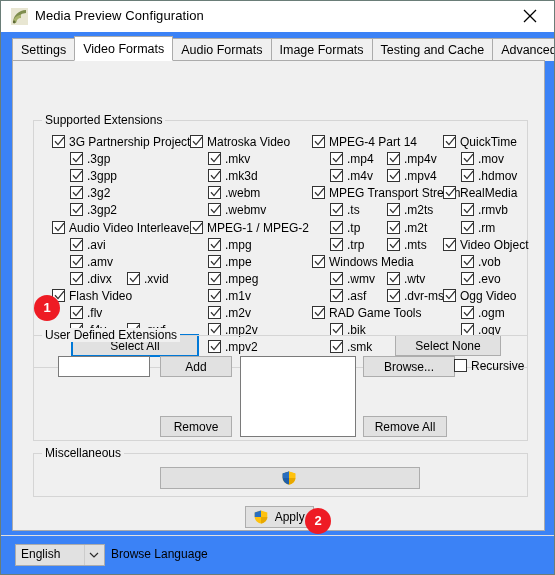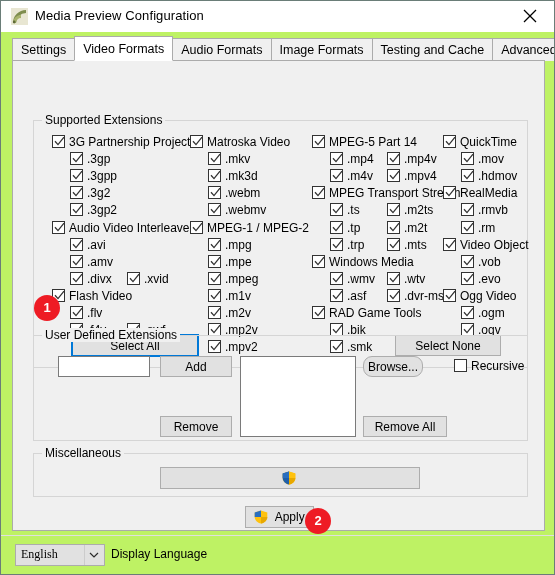--- a/index.html
+++ b/index.html
@@ -13,21 +13,21 @@
     font-family: "Liberation Sans", sans-serif;
     font-size: 12px;
     color: #000000;
     overflow: hidden;
     position: relative;
   }
   #app {
     position: absolute;
     left: 0; top: 0;
     width: 555px; height: 575px;
-    background: #bef264;
+    background: #3b82f6;
     border: 1px solid #6a7d78;
     box-sizing: border-box;
     overflow: hidden;
   }
 
   
   .titlebar {
     position: absolute;
     left: 0; top: 0;
     width: 553px;
@@ -184,21 +184,20 @@
 
   
   .combo {
     position: absolute;
     left: 14px; top: 543px;
     width: 90px; height: 22px;
     background: #e1e1e1;
     border: 1px solid #acacac;
     box-sizing: border-box;
     cursor: default;
-    font-family: Liberation Serif, serif;
   }
   .combo .cval {
     position: absolute;
     left: 5px; top: 2px;
     font-size: 12px;
   }
   .combo .carrow {
     position: absolute;
     right: 1px; top: 0;
     width: 18px; height: 20px;
@@ -482,21 +481,21 @@
               </svg>
             </span>
             <span class="lbl">.mpv2</span>
           </div>
           <div class="cb" style="left: 278px; top: 13px;">
             <span class="box">
               <svg width="11" height="11" viewBox="0 0 11 11">
                 <polyline points="1,5.2 4,8.6 10,1.2" fill="none" stroke="#333" stroke-width="1.3"></polyline>
               </svg>
             </span>
-            <span class="lbl">MPEG-5 Part 14</span>
+            <span class="lbl">MPEG-4 Part 14</span>
           </div>
           <div class="cb" style="left: 296px; top: 30px;">
             <span class="box">
               <svg width="11" height="11" viewBox="0 0 11 11">
                 <polyline points="1,5.2 4,8.6 10,1.2" fill="none" stroke="#333" stroke-width="1.3"></polyline>
               </svg>
             </span>
             <span class="lbl">.mp4</span>
           </div>
           <div class="cb" style="left: 353px; top: 30px;">
@@ -748,21 +747,21 @@
       <span class="glabel">User Defined Extensions</span>
 
       <input class="tbox" id="udx-input" type="text" style="left: 24px; top: 20px; width: 92px; height: 21px;" placeholder="">
 
       <button class="btn" style="left:126px; top:80px; width:72px; height:21px;">Remove</button>
 
       <button class="btn" style="left:126px; top:20px; width:72px; height:21px;">Add</button>
 
       <div class="listbox" id="udx-list" style="left:206px; top:20px; width:116px; height:81px;"></div>
 
-      <button class="btn" style="left:329px; top:20px; width:60px; height:21px;border-radius:9px;">Browse...</button>
+      <button class="btn" style="left:329px; top:20px; width:92px; height:21px;">Browse...</button>
 
       <button class="btn" style="left:329px; top:80px; width:84px; height:21px;">Remove All</button>
 
       <div class="cb" id="cb-recursive" style="left:420px; top:22px;">
         <span class="box"></span>
         <span class="lbl">Recursive</span>
       </div>
     </div>
 
     <div class="group" id="grp-misc">
@@ -795,19 +794,19 @@
   <div class="botline"></div>
 
   <div class="combo">
     <span class="cval">English</span>
     <span class="carrow">
       <svg width="10" height="7" viewBox="0 0 10 7">
         <polyline points="1,1 5,5 9,1" fill="none" stroke="#2b2b2b" stroke-width="1.2"></polyline>
       </svg>
     </span>
   </div>
-  <span class="displang">Display Language</span>
+  <span class="displang">Browse Language</span>
 
 
   <div class="badge" id="badge-1">1</div>
   <div class="badge" id="badge-2">2</div>
 
 </div>
 
 </body></html>

